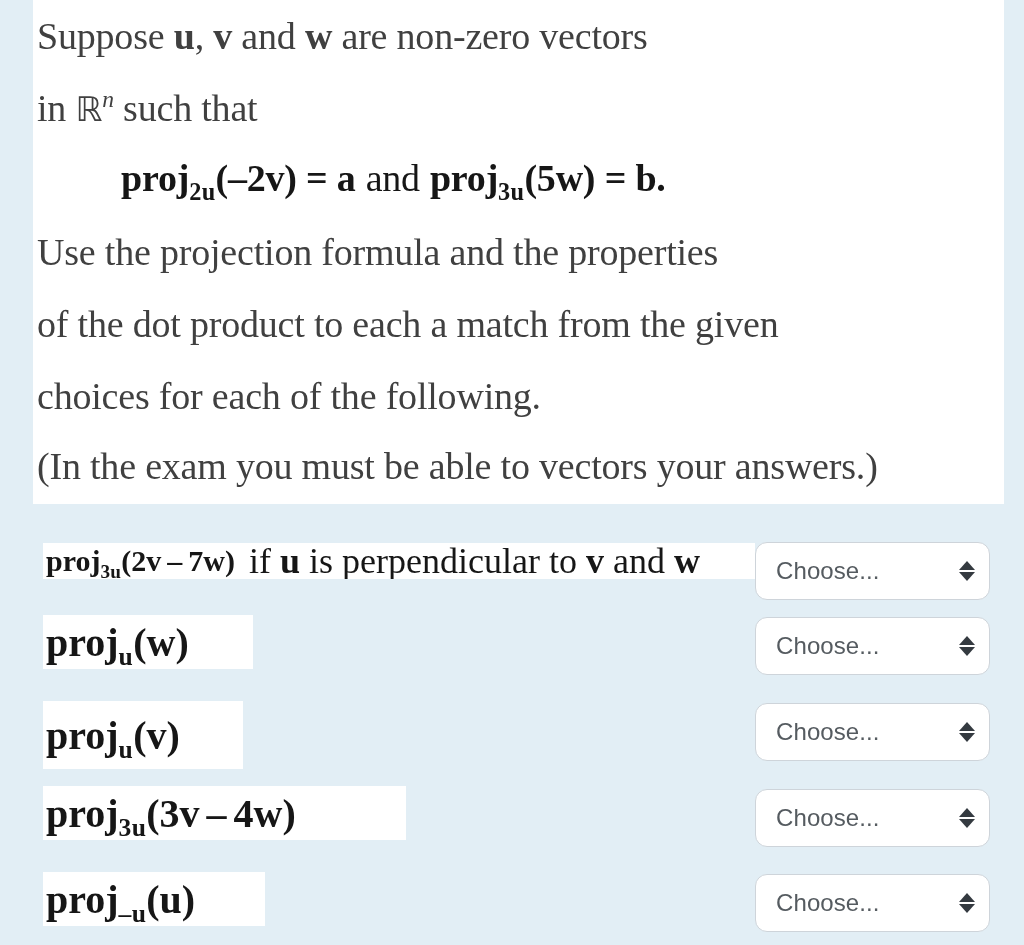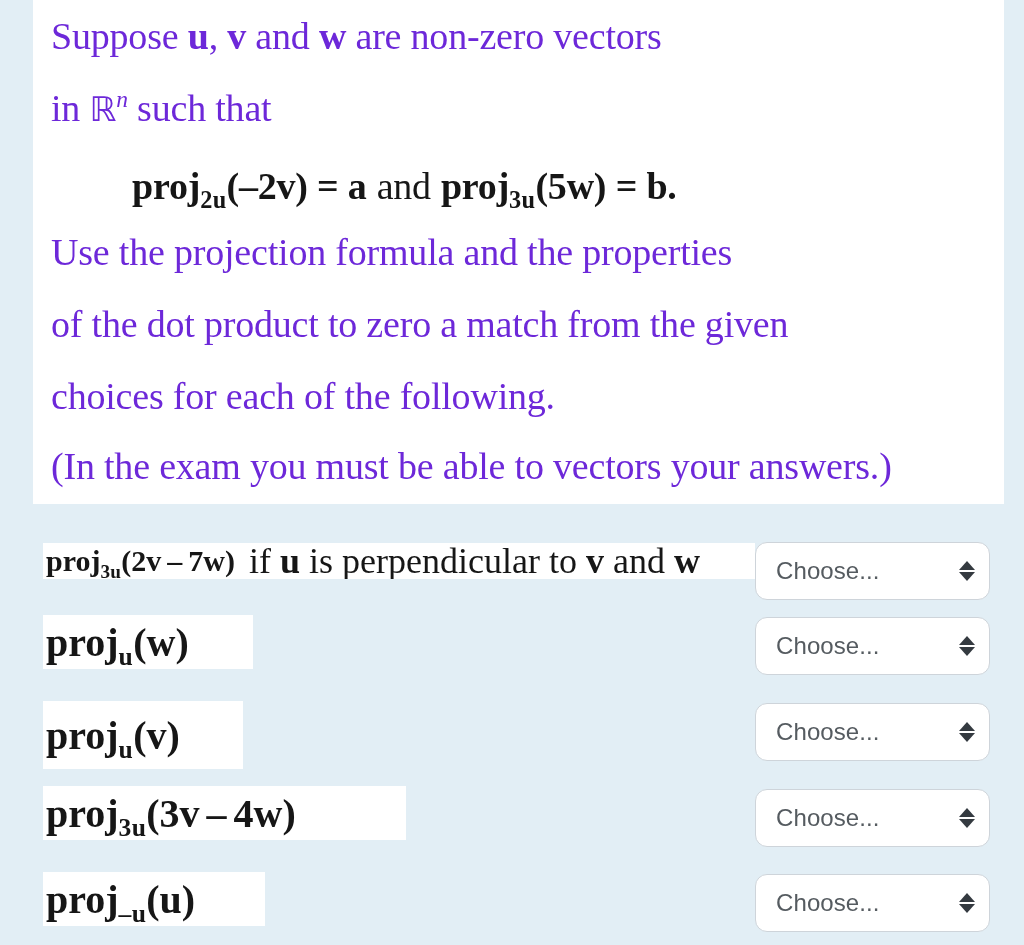--- a/index.html
+++ b/index.html
@@ -21,29 +21,29 @@
   #prompt-panel {
     position: absolute;
     left: 33px;
     top: 0px;
     width: 971px;
     height: 504px;
     background: #ffffff;
   }
   .prompt-line {
     position: absolute;
-    left: 18px;
+    left: 4px;
     white-space: nowrap;
-    color: #6d28d9;
+    color: #404040;
     font-family: "Liberation Serif", "DejaVu Serif", serif;
     font-size: 38px;
     line-height: 40px;
     letter-spacing: -0.2px;
   }
-  .prompt-line.indented { left: 99px; margin-top: 8px; }
+  .prompt-line.indented { left: 88px; }
 
   .bvec { font-weight: bold; }
   .blackboard {
     font-family: "DejaVu Sans", sans-serif;
     font-size: 34px;
   }
   .sup-italic {
     font-style: italic;
     font-size: 0.62em;
     vertical-align: super;
@@ -130,21 +130,21 @@
 
 <div id="prompt-panel">
 
   <div class="prompt-line" style="top:16px;"><span>Suppose </span><span class="bvec">u</span><span>, </span><span class="bvec">v</span><span> and </span><span class="bvec">w</span><span> are non-zero vectors</span></div>
 
   <div class="prompt-line" style="top:88px;"><span>in </span><span class="blackboard">ℝ</span><span class="sup-italic">n</span><span> such that</span></div>
 
   <div class="prompt-line indented mathformula" style="top:158px; font-size:38px;"><span>proj</span><span class="sub">2u</span><span class="paren">(–2v)</span><span> = </span><span>a</span><span class="rm" style="padding:0 10px;">and</span><span>proj</span><span class="sub">3u</span><span class="paren">(5w)</span><span> = </span><span>b.</span></div>
 
   <div class="prompt-line" style="top:232px;">Use the projection formula and the properties</div>
-  <div class="prompt-line" style="top:304px;">of the dot product to zero a match from the given</div>
+  <div class="prompt-line" style="top:304px;">of the dot product to each a match from the given</div>
   <div class="prompt-line" style="top:376px;">choices for each of the following.</div>
   <div class="prompt-line" style="top:446px;">(In the exam you must be able to vectors your answers.)</div>
 </div>
 
 <div class="question-row" style="top:0;">
   <div class="q-label-strip" style="top:543px; height:36px; width:712px; font-size:30px;">
     <span class="mathformula" style="font-size:30px;"><span>proj</span><span class="sub">3u</span><span>(2</span><span>v</span><span class="op" style="padding:0 6px;">–</span><span>7</span><span>w</span><span>)</span></span>
     <span style="font-size:36px; padding-left:14px; white-space:nowrap;"><span>if </span><span class="bvec">u</span><span> is perpendicular to </span><span class="bvec">v</span><span> and </span><span class="bvec">w</span></span>
   </div>
   <div class="select-box" style="top:542px;">

